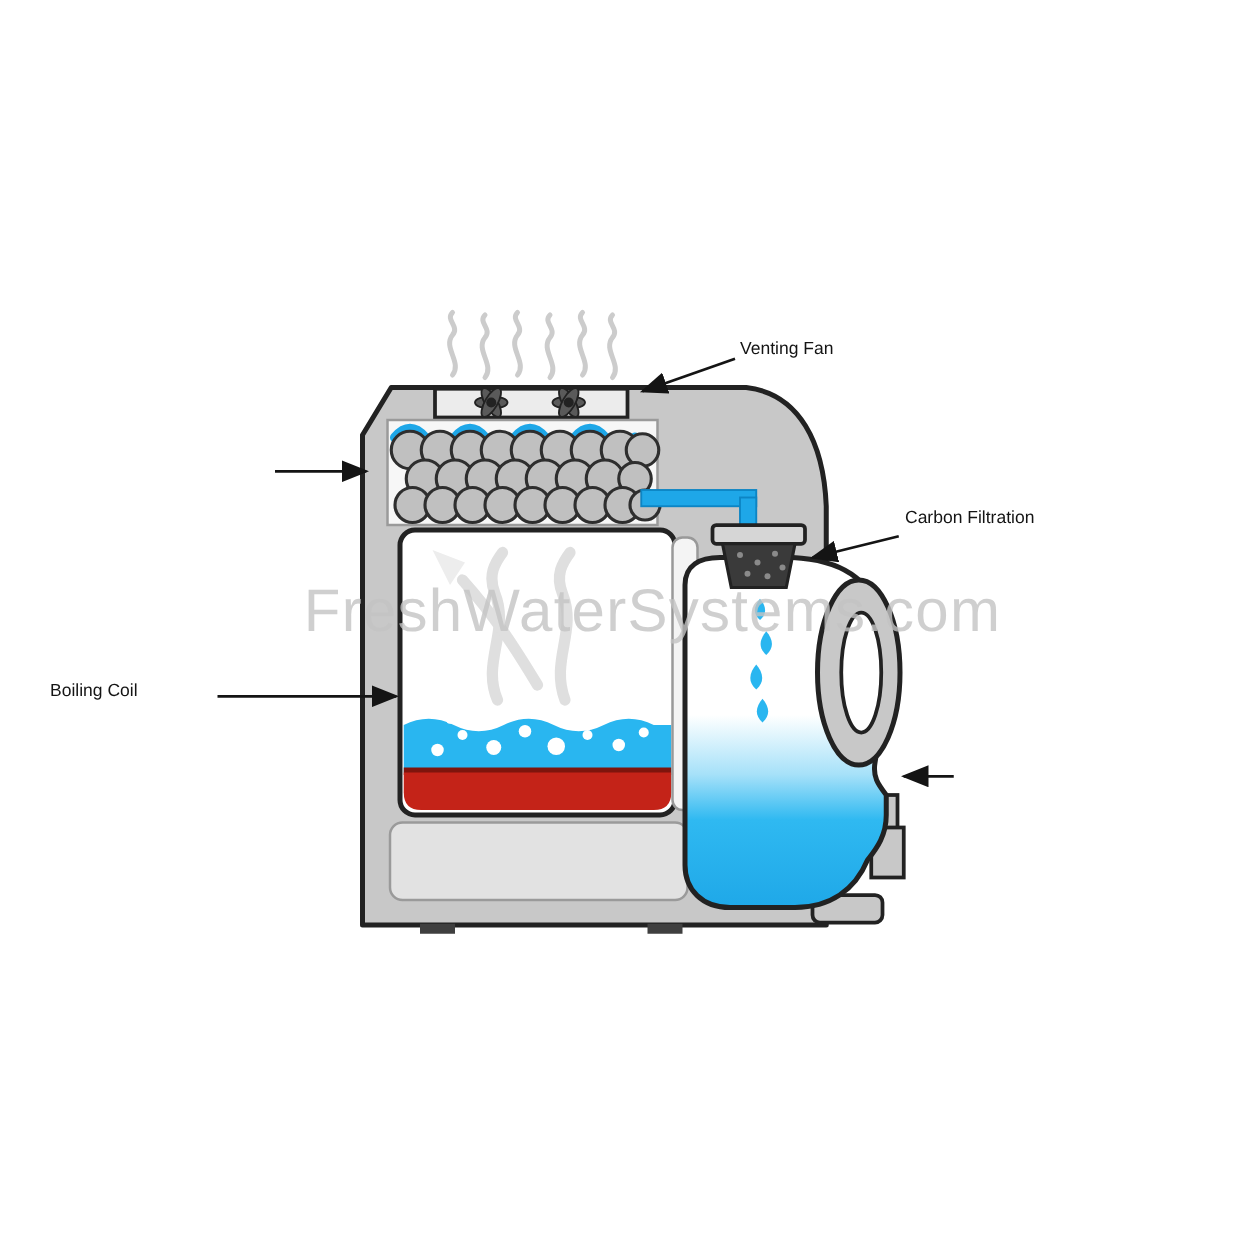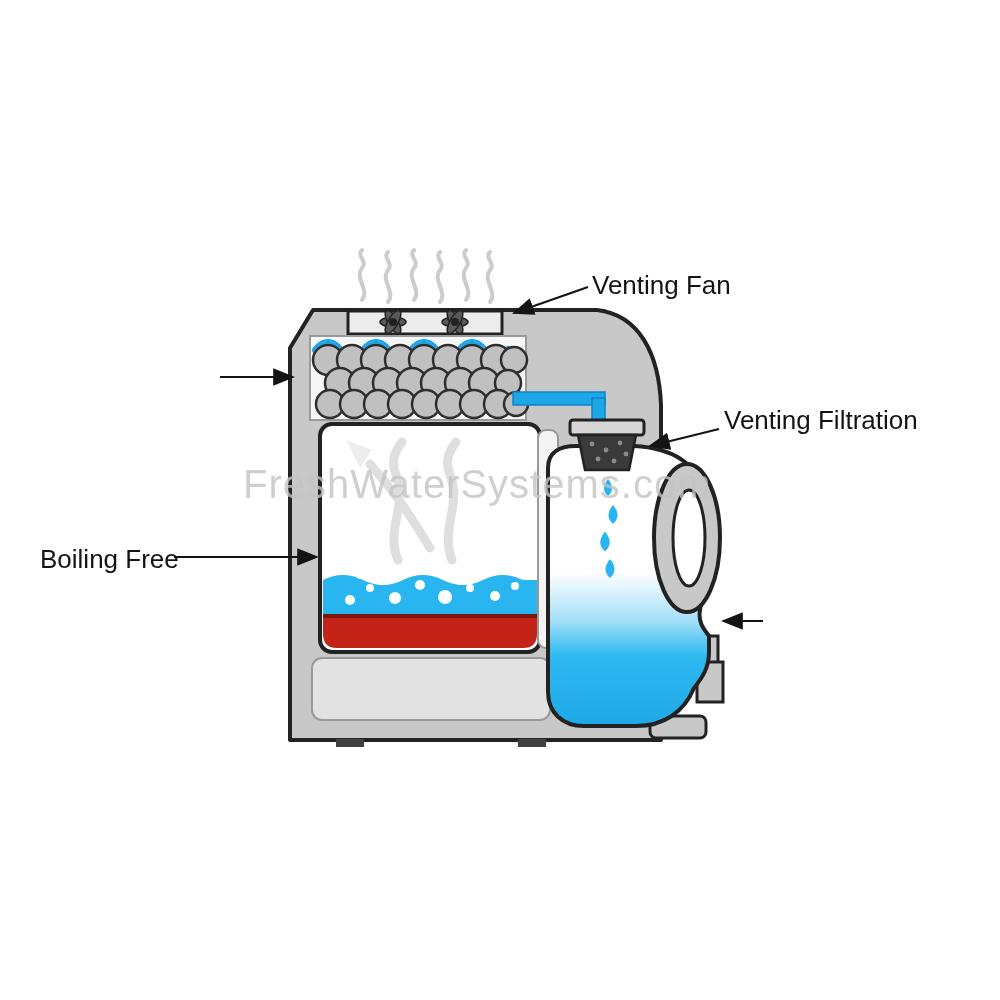--- a/index.html
+++ b/index.html
@@ -1,21 +1,21 @@
 <!DOCTYPE html>
 <html><head>
 <meta charset="utf-8">
 <style>
   html,body{margin:0;padding:0;background:#ffffff;}
   #canvas{position:relative;width:1000px;height:1000px;background:#ffffff;overflow:hidden;
           font-family:"Liberation Sans",sans-serif;}
   #art{position:absolute;left:0;top:0;}
-  .label{position:absolute;font-size:26px;color:#141414;white-space:nowrap;
+  .label{position:absolute;font-size:14px;color:#141414;white-space:nowrap;
          font-family:"Liberation Sans",sans-serif;}
-  #watermark{position:absolute;left:243px;top:462px;font-size:40px;letter-spacing:1px;
+  #watermark{position:absolute;left:243px;top:462px;font-size:48px;letter-spacing:1px;
              color:#c4c4c4;opacity:.8;font-family:"Liberation Sans",sans-serif;pointer-events:none;}
 </style>
 </head>
 <body>
 
 <div id="canvas">
 
 <svg id="art" width="1000" height="1000" viewBox="0 0 1000 1000">
   <defs>
     <marker id="arrow" markerWidth="10" markerHeight="8" refX="9" refY="4" orient="auto">
@@ -173,16 +173,16 @@
     <line x1="220" y1="377" x2="293" y2="377" marker-end="url(#arrow)"></line>
     <line x1="719" y1="429" x2="650" y2="446" marker-end="url(#arrow)"></line>
     <line x1="174" y1="557" x2="317" y2="557" marker-end="url(#arrow)"></line>
     <line x1="763" y1="621" x2="723" y2="621" marker-end="url(#arrow)"></line>
   </g>
 </svg>
 
 <div id="watermark">FreshWaterSystems.com</div>
 
 <div class="label" style="left:592px;top:270px;">Venting Fan</div>
-<div class="label" style="left:724px;top:405px;">Venting Filtration</div>
-<div class="label" style="left:40px;top:544px;">Boiling Free</div>
+<div class="label" style="left:724px;top:405px;">Carbon Filtration</div>
+<div class="label" style="left:40px;top:544px;">Boiling Coil</div>
 
 </div>
 
 </body></html>

